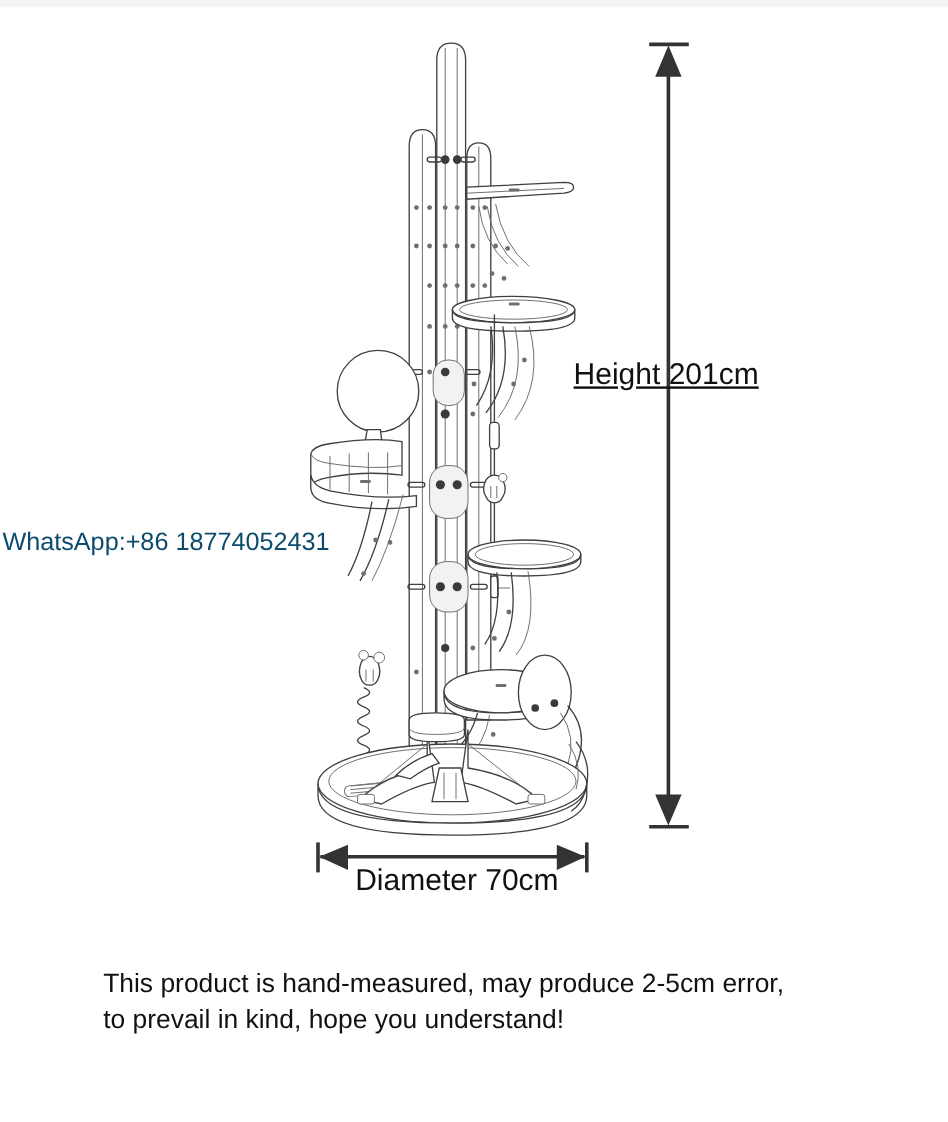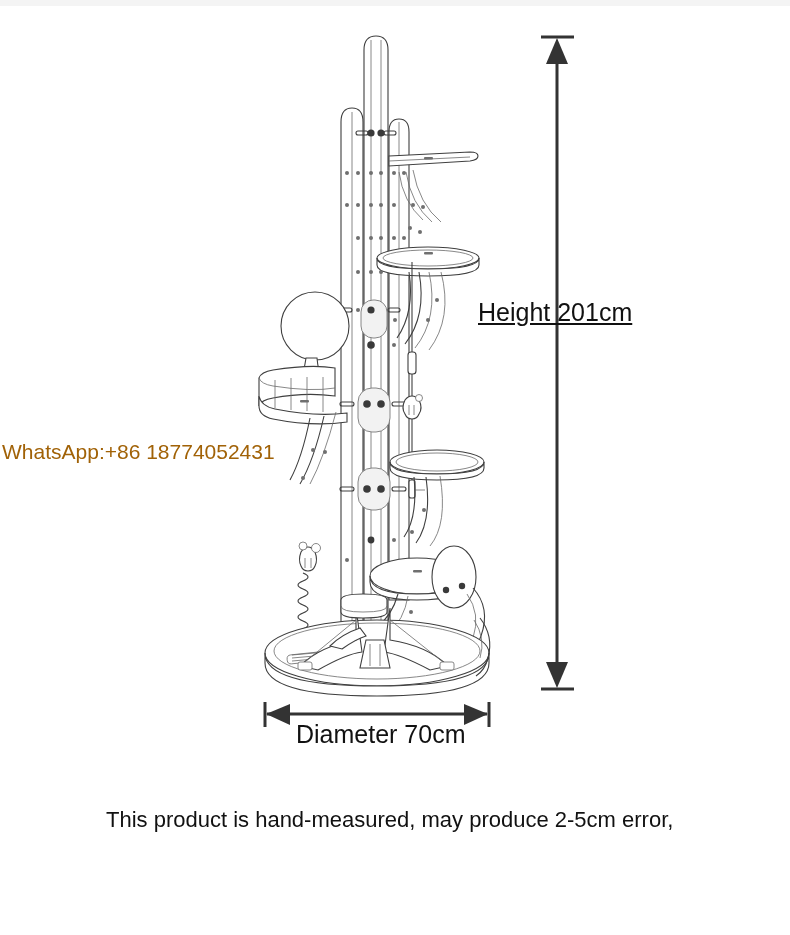--- a/index.html
+++ b/index.html
@@ -31,21 +31,21 @@
     width: 790px;
     height: 935px;
   }
   .txt {
     position: absolute;
     color: #221f1f;
     white-space: nowrap;
   }
   .contact-line {
     font-size: 21px;
-    color: #a16207;
+    color: #0c4a6e;
     letter-spacing: 0px;
   }
   #whatsapp-text { left: 2px; top: 440px; }
   #email-text    { left: 2px; top: 470px; }
 
   #height-label {
     left: 478px; top: 298px;
     font-size: 25px;
     color: #111111;
     text-decoration: underline;
@@ -53,21 +53,21 @@
   #diameter-label {
     left: 296px; top: 720px;
     font-size: 25px;
     color: #111111;
     text-align: center;
   }
   .disclaimer {
     font-size: 22px;
     color: #111111;
   }
-  #disclaimer-line1 { left: 86px; top: 807px; margin-left: 20px; }
+  #disclaimer-line1 { left: 86px; top: 807px; }
   #disclaimer-line2 { left: 86px; top: 837px; }
 </style>
 </head>
 <body>
 
 <div class="page">
 
   <div class="top-band"></div>
 
   <svg id="product-svg" viewBox="0 0 790 935">
@@ -308,14 +308,15 @@
     </g>
   </svg>
 
   <div class="txt contact-line" id="whatsapp-text">WhatsApp:+86 18774052431</div>
 
   <div class="txt" id="height-label">Height 201cm</div>
 
   <div class="txt" id="diameter-label">Diameter 70cm</div>
 
   <div class="txt disclaimer" id="disclaimer-line1">This product is hand-measured, may produce 2-5cm error,</div>
+  <div class="txt disclaimer" id="disclaimer-line2">to prevail in kind, hope you understand!</div>
 
 </div>
 
 </body></html>

